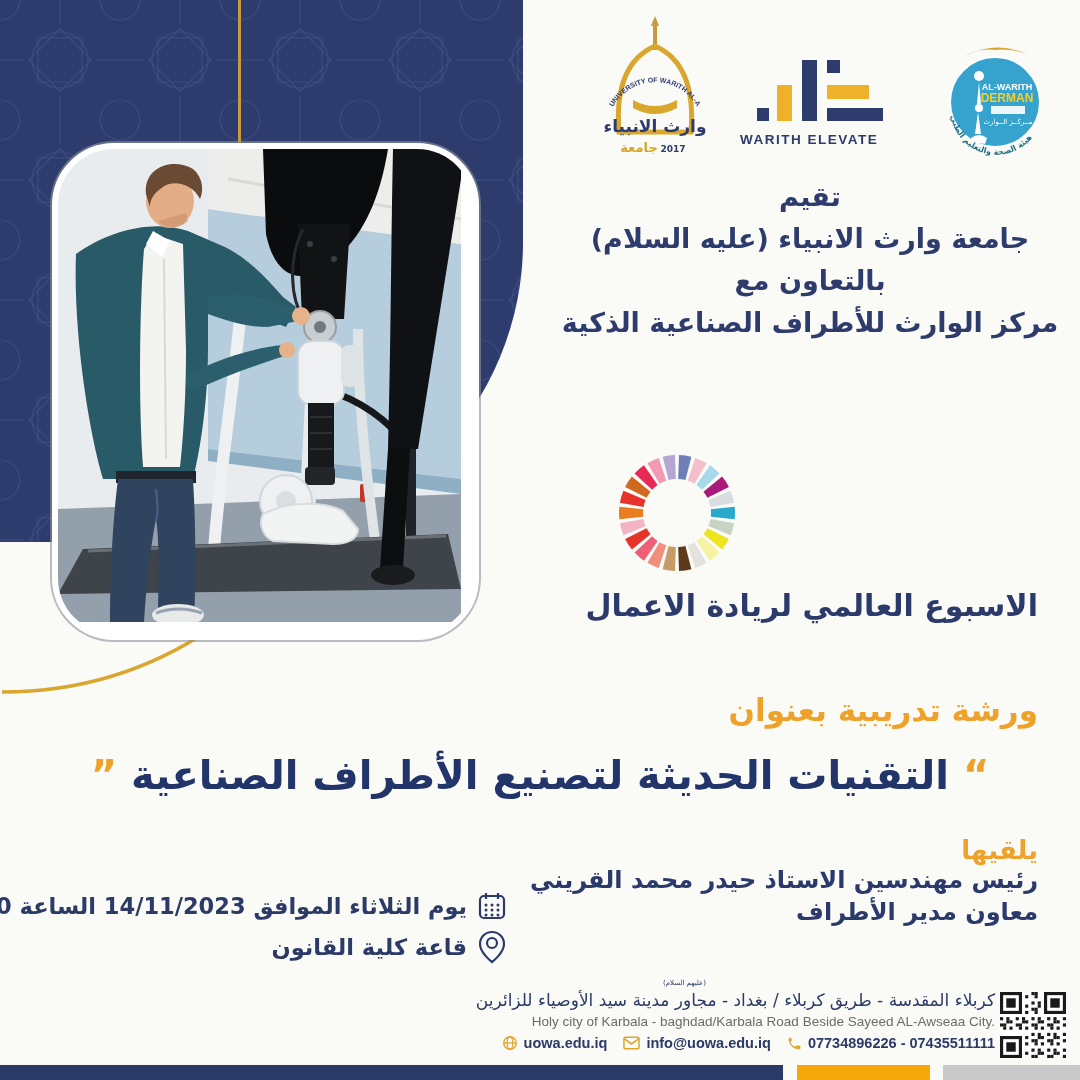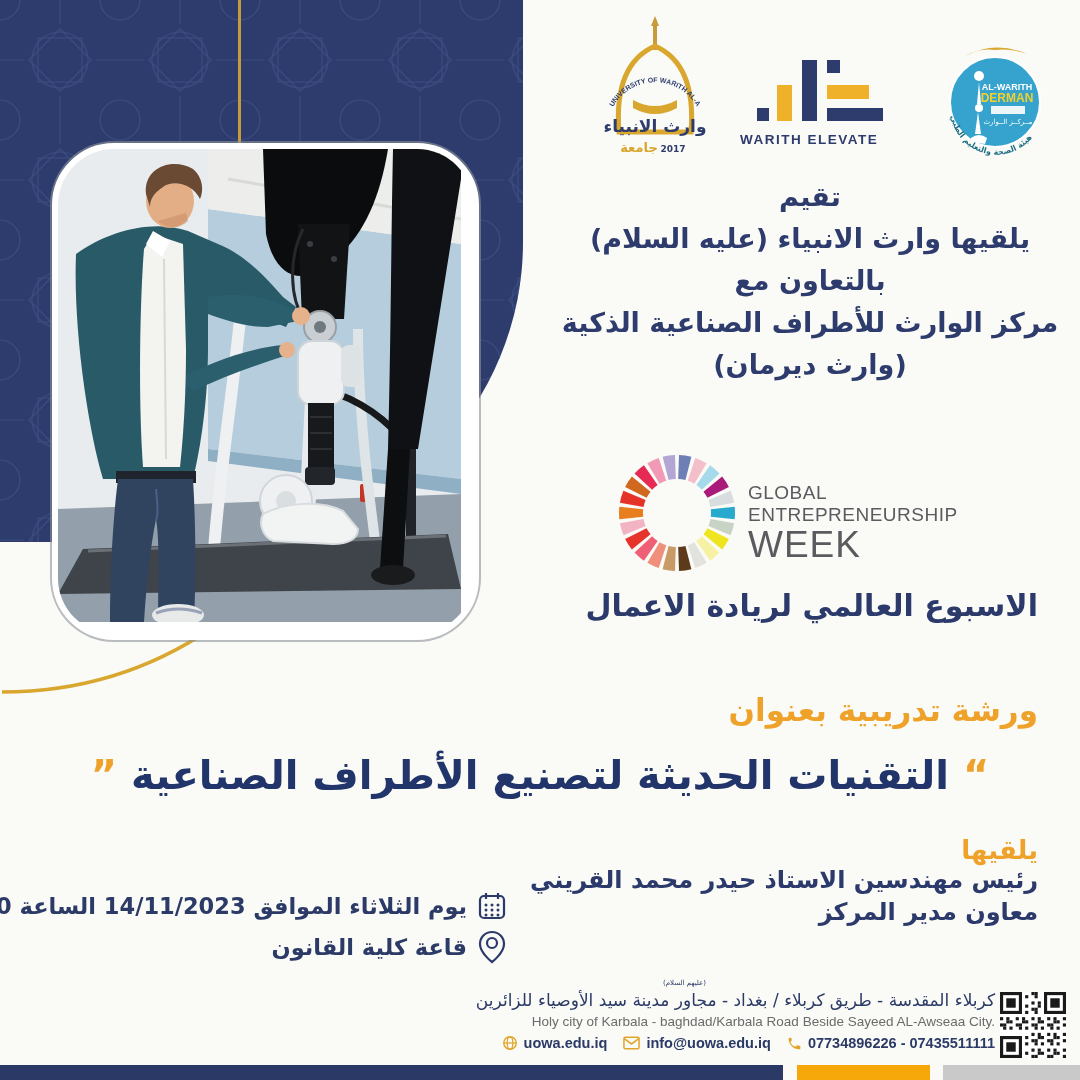--- a/index.html
+++ b/index.html
@@ -215,24 +215,23 @@
     <text x="72" y="64" text-anchor="middle" font-size="12" font-weight="bold" fill="#f2d12c" font-family="Liberation Sans, sans-serif">DERMAN</text>
     <rect x="56" y="68" width="34" height="8" fill="#ffffff" opacity="0.9"></rect>
     <text x="73" y="86" text-anchor="middle" font-size="7" fill="#ffffff">مــركــز الــوارث</text>
     <text font-size="8" font-weight="bold" fill="#1e6e86">
       <textPath href="#dermanArc">هيئة الصحة والتعليم الطبي</textPath>
     </text>
   </svg>
 
   <div class="intro">
     <div>تقيم</div>
-    <div>يلقيها وارث الانبياء (عليه السلام)</div>
+    <div>جامعة وارث الانبياء (عليه السلام)</div>
     <div>بالتعاون مع</div>
     <div>مركز الوارث للأطراف الصناعية الذكية</div>
-    <div>(وارث ديرمان)</div>
   </div>
 
   <svg class="gew-ring" id="gew-ring" viewBox="0 0 130 130">
       <path d="M66.60537684831505 19.028021957121595 A46 46 0 0 1 76.41145511111652 20.437923160528385" stroke="#6d7fb5" stroke-width="24" fill="none"></path>
       <path d="M79.49215072303987 21.34249700886805 A46 46 0 0 1 88.50379884398215 25.457978808593715" stroke="#f3bfcb" stroke-width="24" fill="none"></path>
       <path d="M91.20485673432299 27.19384331178839 A46 46 0 0 1 98.6920045769823 33.68149384813185" stroke="#a6d9e9" stroke-width="24" fill="none"></path>
       <path d="M100.79460109927501 36.1080195877164 A46 46 0 0 1 106.15068447322187 44.44224799776647" stroke="#a91a7a" stroke-width="24" fill="none"></path>
       <path d="M107.48447976185331 47.36285228942399 A46 46 0 0 1 110.27558064598486 56.868468952963276" stroke="#d8dde0" stroke-width="24" fill="none"></path>
       <path d="M110.73251853905612 60.0465418064862 A46 46 0 0 1 110.73251853905612 69.9534581935138" stroke="#2aa9cf" stroke-width="24" fill="none"></path>
       <path d="M110.27558064598486 73.13153104703673 A46 46 0 0 1 107.48447976185331 82.63714771057602" stroke="#c9d3c5" stroke-width="24" fill="none"></path>
@@ -245,37 +244,32 @@
       <path d="M38.79514326567701 102.80615668821162 A46 46 0 0 1 31.307995423017708 96.31850615186816" stroke="#ef5f75" stroke-width="24" fill="none"></path>
       <path d="M29.205398900724987 93.8919804122836 A46 46 0 0 1 23.849315526778142 85.55775200223354" stroke="#e6342b" stroke-width="24" fill="none"></path>
       <path d="M22.5155202381467 82.63714771057602 A46 46 0 0 1 19.724419354015154 73.13153104703675" stroke="#f2b4c3" stroke-width="24" fill="none"></path>
       <path d="M19.26748146094389 69.9534581935138 A46 46 0 0 1 19.267481460943884 60.04654180648622" stroke="#e87e1e" stroke-width="24" fill="none"></path>
       <path d="M19.724419354015147 56.86846895296328 A46 46 0 0 1 22.5155202381467 47.36285228942397" stroke="#e63329" stroke-width="24" fill="none"></path>
       <path d="M23.849315526778135 44.44224799776646 A46 46 0 0 1 29.205398900724965 36.10801958771641" stroke="#d0681f" stroke-width="24" fill="none"></path>
       <path d="M31.307995423017672 33.68149384813187 A46 46 0 0 1 38.795143265677005 27.1938433117884" stroke="#e62a55" stroke-width="24" fill="none"></path>
       <path d="M41.49620115601785 25.457978808593722 A46 46 0 0 1 50.50784927696011 21.342497008868058" stroke="#f29ab5" stroke-width="24" fill="none"></path>
       <path d="M53.588544888883455 20.437923160528392 A46 46 0 0 1 63.394623151684925 19.028021957121602" stroke="#b3a6d4" stroke-width="24" fill="none"></path>
     </svg>
-  <div class="gew-words">
-    <div class="gew-l1">GLOBAL</div>
-    <div class="gew-l2">ENTREPRENEURSHIP</div>
-    <div class="gew-l3">WEEK</div>
-  </div>
   <div class="gew-ar2">الاسبوع العالمي لريادة الاعمال</div>
 
   <div class="ws-label">ورشة تدريبية بعنوان</div>
   <div class="ws-title">
     <span class="q">“</span>
     <span>التقنيات الحديثة لتصنيع الأطراف الصناعية</span>
     <span class="q">”</span>
   </div>
 
   <div class="sp-head">يلقيها</div>
   <div class="sp-name">رئيس مهندسين الاستاذ حيدر محمد القريني</div>
-  <div class="sp-role">معاون مدير المركز</div>
+  <div class="sp-role">معاون مدير الأطراف</div>
 
   <div class="schedule">
     <div class="sch-row">
       <svg width="30" height="30" viewBox="0 0 30 30">
         <rect x="3" y="5" width="24" height="22" rx="4" fill="none" stroke="#2b3a6b" stroke-width="2.2"></rect>
         <path d="M9 2 V8 M21 2 V8" stroke="#2b3a6b" stroke-width="2.2"></path>
         <g fill="#2b3a6b">
           <circle cx="9" cy="14" r="1.5"></circle>
             <circle cx="15" cy="14" r="1.5"></circle>
             <circle cx="21" cy="14" r="1.5"></circle>

